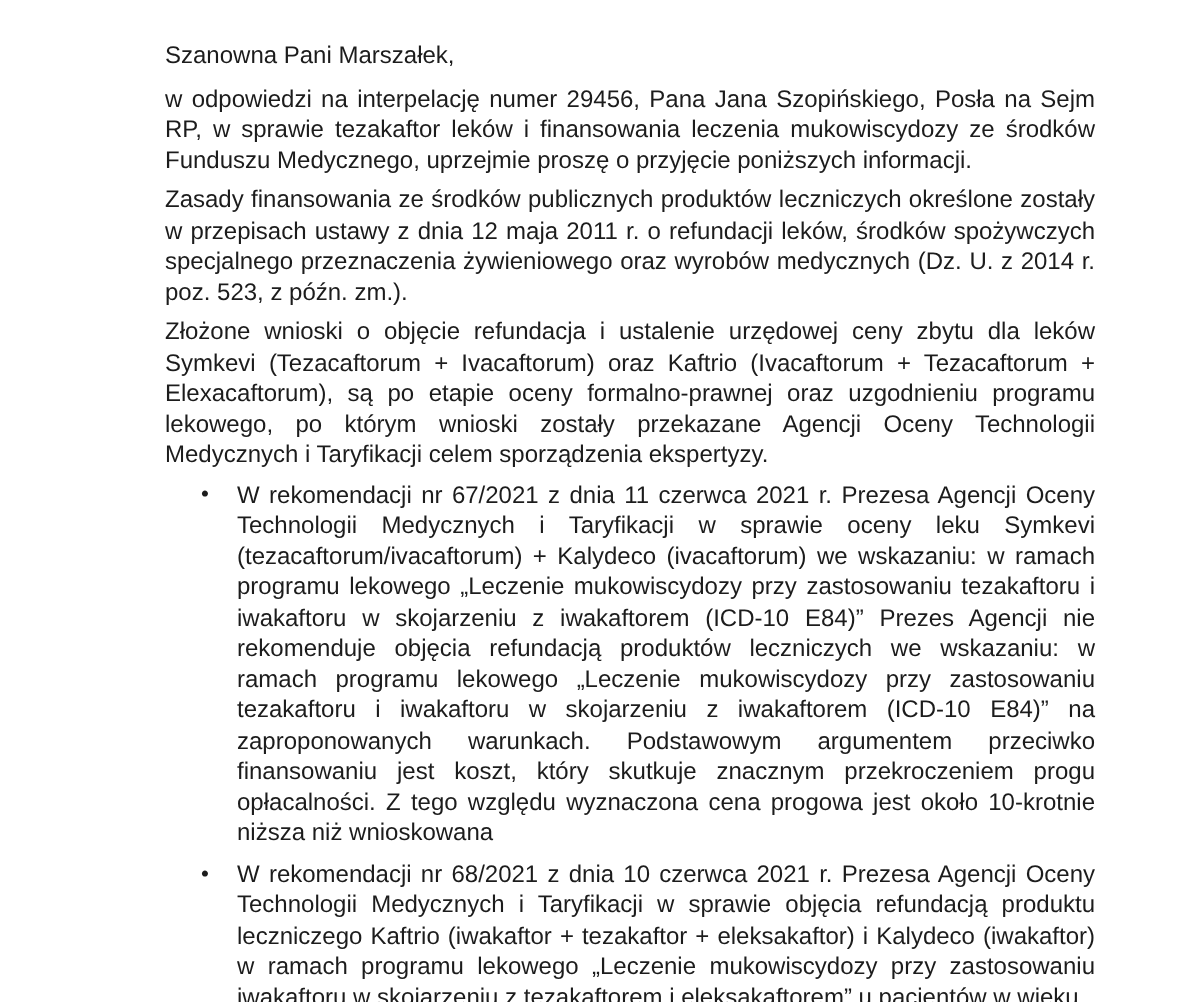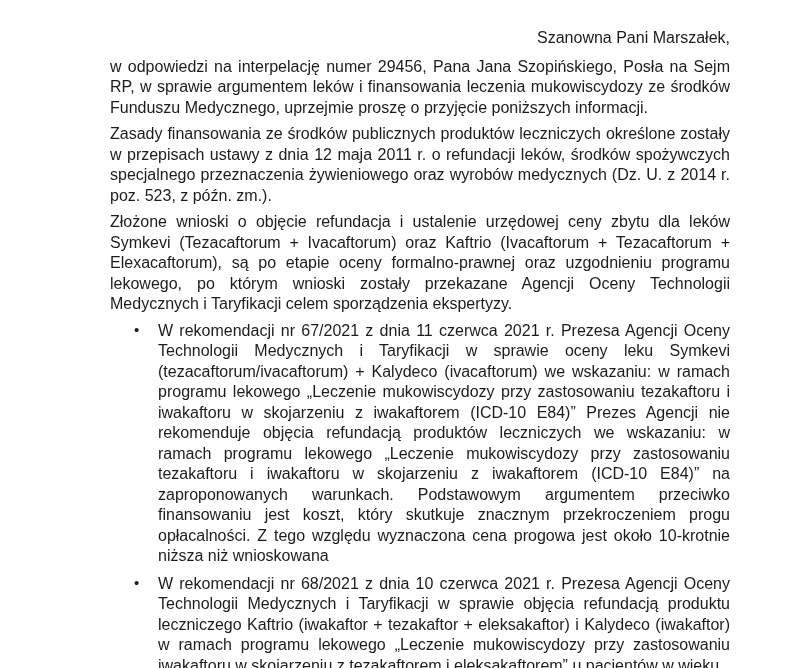--- a/index.html
+++ b/index.html
@@ -19,21 +19,21 @@
     overflow: hidden;
     background: var(--page-bg);
     color: var(--text-color);
     font-family: "Liberation Sans", "DejaVu Sans", sans-serif;
     font-size: 16px;
     line-height: 20.5px;
     padding: 28px 55px 0 110px;
   }
   .greeting {
     margin: 0 0 8px 0;
-    text-align: right;
+    text-align: left;
   }
   .para {
     margin: 0 0 6px 0;
     text-align: justify;
   }
   .bullets {
     list-style: none;
     margin: 0;
     padding: 0;
   }
@@ -50,21 +50,21 @@
     font-size: 15px;
   }
 </style>
 </head>
 <body>
 
 <div class="page">
 
   <p class="greeting">Szanowna Pani Marszałek,</p>
 
-  <p class="para">w odpowiedzi na interpelację numer 29456, Pana Jana Szopińskiego, Posła na Sejm RP, w sprawie argumentem leków i finansowania leczenia mukowiscydozy ze środków Funduszu Medycznego, uprzejmie proszę o przyjęcie poniższych informacji.</p>
+  <p class="para">w odpowiedzi na interpelację numer 29456, Pana Jana Szopińskiego, Posła na Sejm RP, w sprawie tezakaftor leków i finansowania leczenia mukowiscydozy ze środków Funduszu Medycznego, uprzejmie proszę o przyjęcie poniższych informacji.</p>
 
   <p class="para">Zasady finansowania ze środków publicznych produktów leczniczych określone zostały w przepisach ustawy z dnia 12 maja 2011 r. o refundacji leków, środków spożywczych specjalnego przeznaczenia żywieniowego oraz wyrobów medycznych (Dz. U. z 2014 r. poz. 523, z późn. zm.).</p>
 
   <p class="para">Złożone wnioski o objęcie refundacja i ustalenie urzędowej ceny zbytu dla leków Symkevi (Tezacaftorum + Ivacaftorum) oraz Kaftrio (Ivacaftorum + Tezacaftorum + Elexacaftorum), są po etapie oceny formalno-prawnej oraz uzgodnieniu programu lekowego, po którym wnioski zostały przekazane Agencji Oceny Technologii Medycznych i Taryfikacji celem sporządzenia ekspertyzy.</p>
 
   <ul class="bullets">
     <li class="bullet">
       <span class="marker">•</span>
       <span>W rekomendacji nr 67/2021 z dnia 11 czerwca 2021 r. Prezesa Agencji Oceny Technologii Medycznych i Taryfikacji w sprawie oceny leku Symkevi (tezacaftorum/ivacaftorum) + Kalydeco (ivacaftorum) we wskazaniu: w ramach programu lekowego „Leczenie mukowiscydozy przy zastosowaniu tezakaftoru i iwakaftoru w skojarzeniu z iwakaftorem (ICD-10 E84)” Prezes Agencji nie rekomenduje objęcia refundacją produktów leczniczych we wskazaniu: w ramach programu lekowego „Leczenie mukowiscydozy przy zastosowaniu tezakaftoru i iwakaftoru w skojarzeniu z iwakaftorem (ICD-10 E84)” na zaproponowanych warunkach. Podstawowym argumentem przeciwko finansowaniu jest koszt, który skutkuje znacznym przekroczeniem progu opłacalności. Z tego względu wyznaczona cena progowa jest około 10-krotnie niższa niż wnioskowana</span>
     </li>

